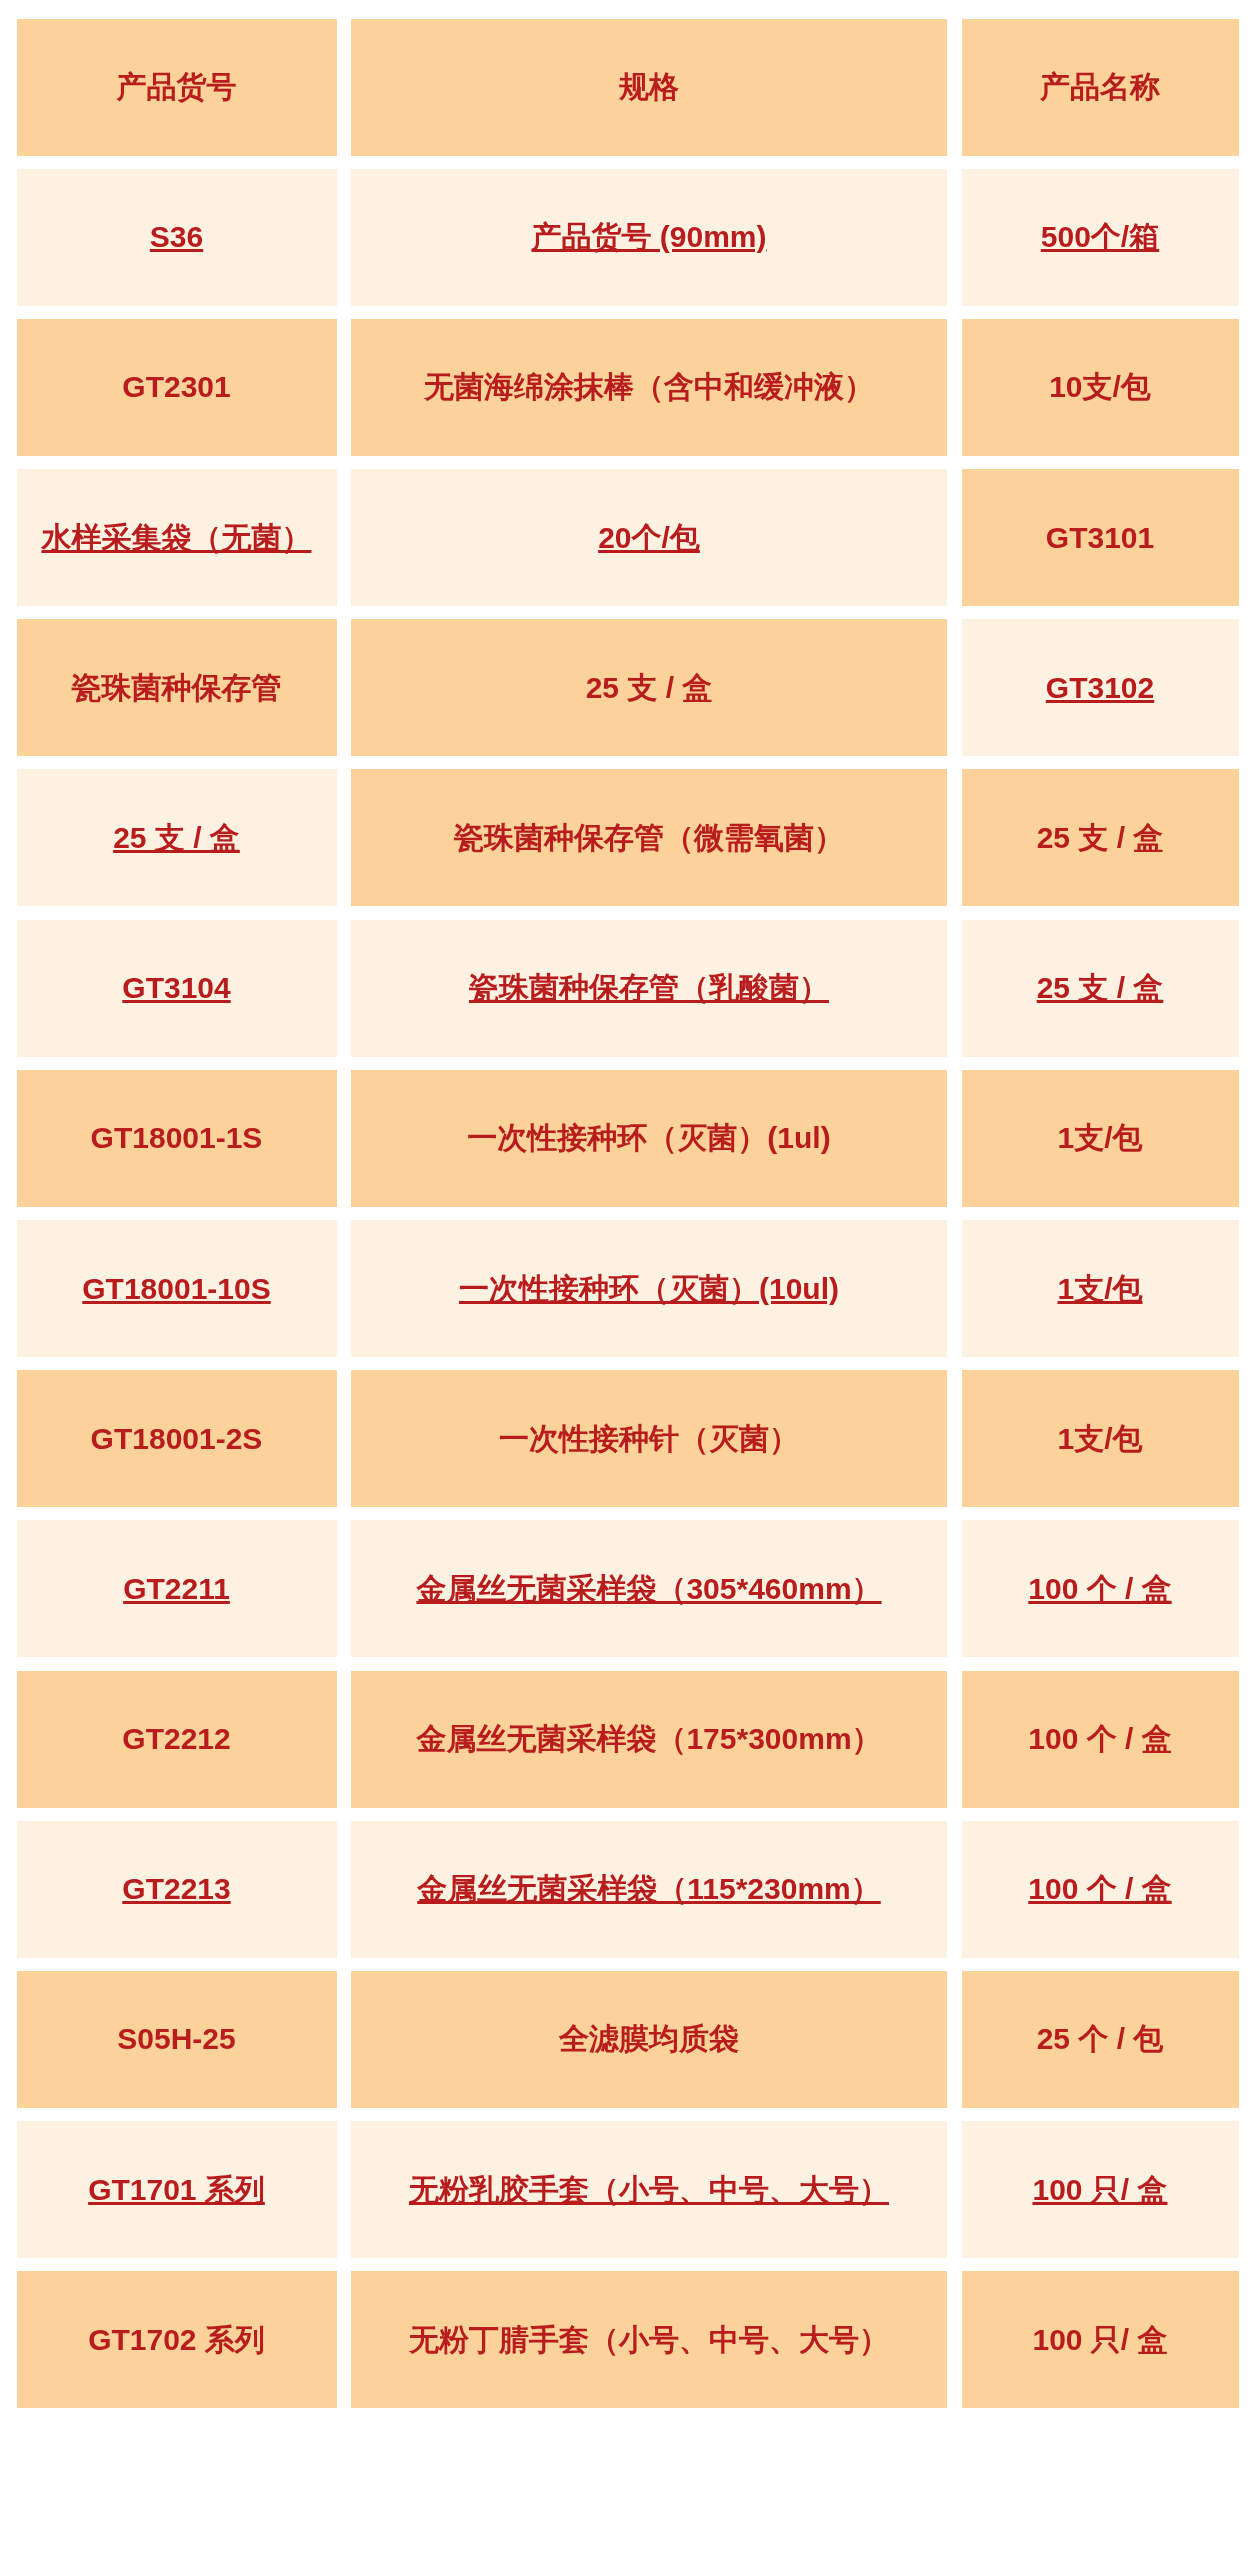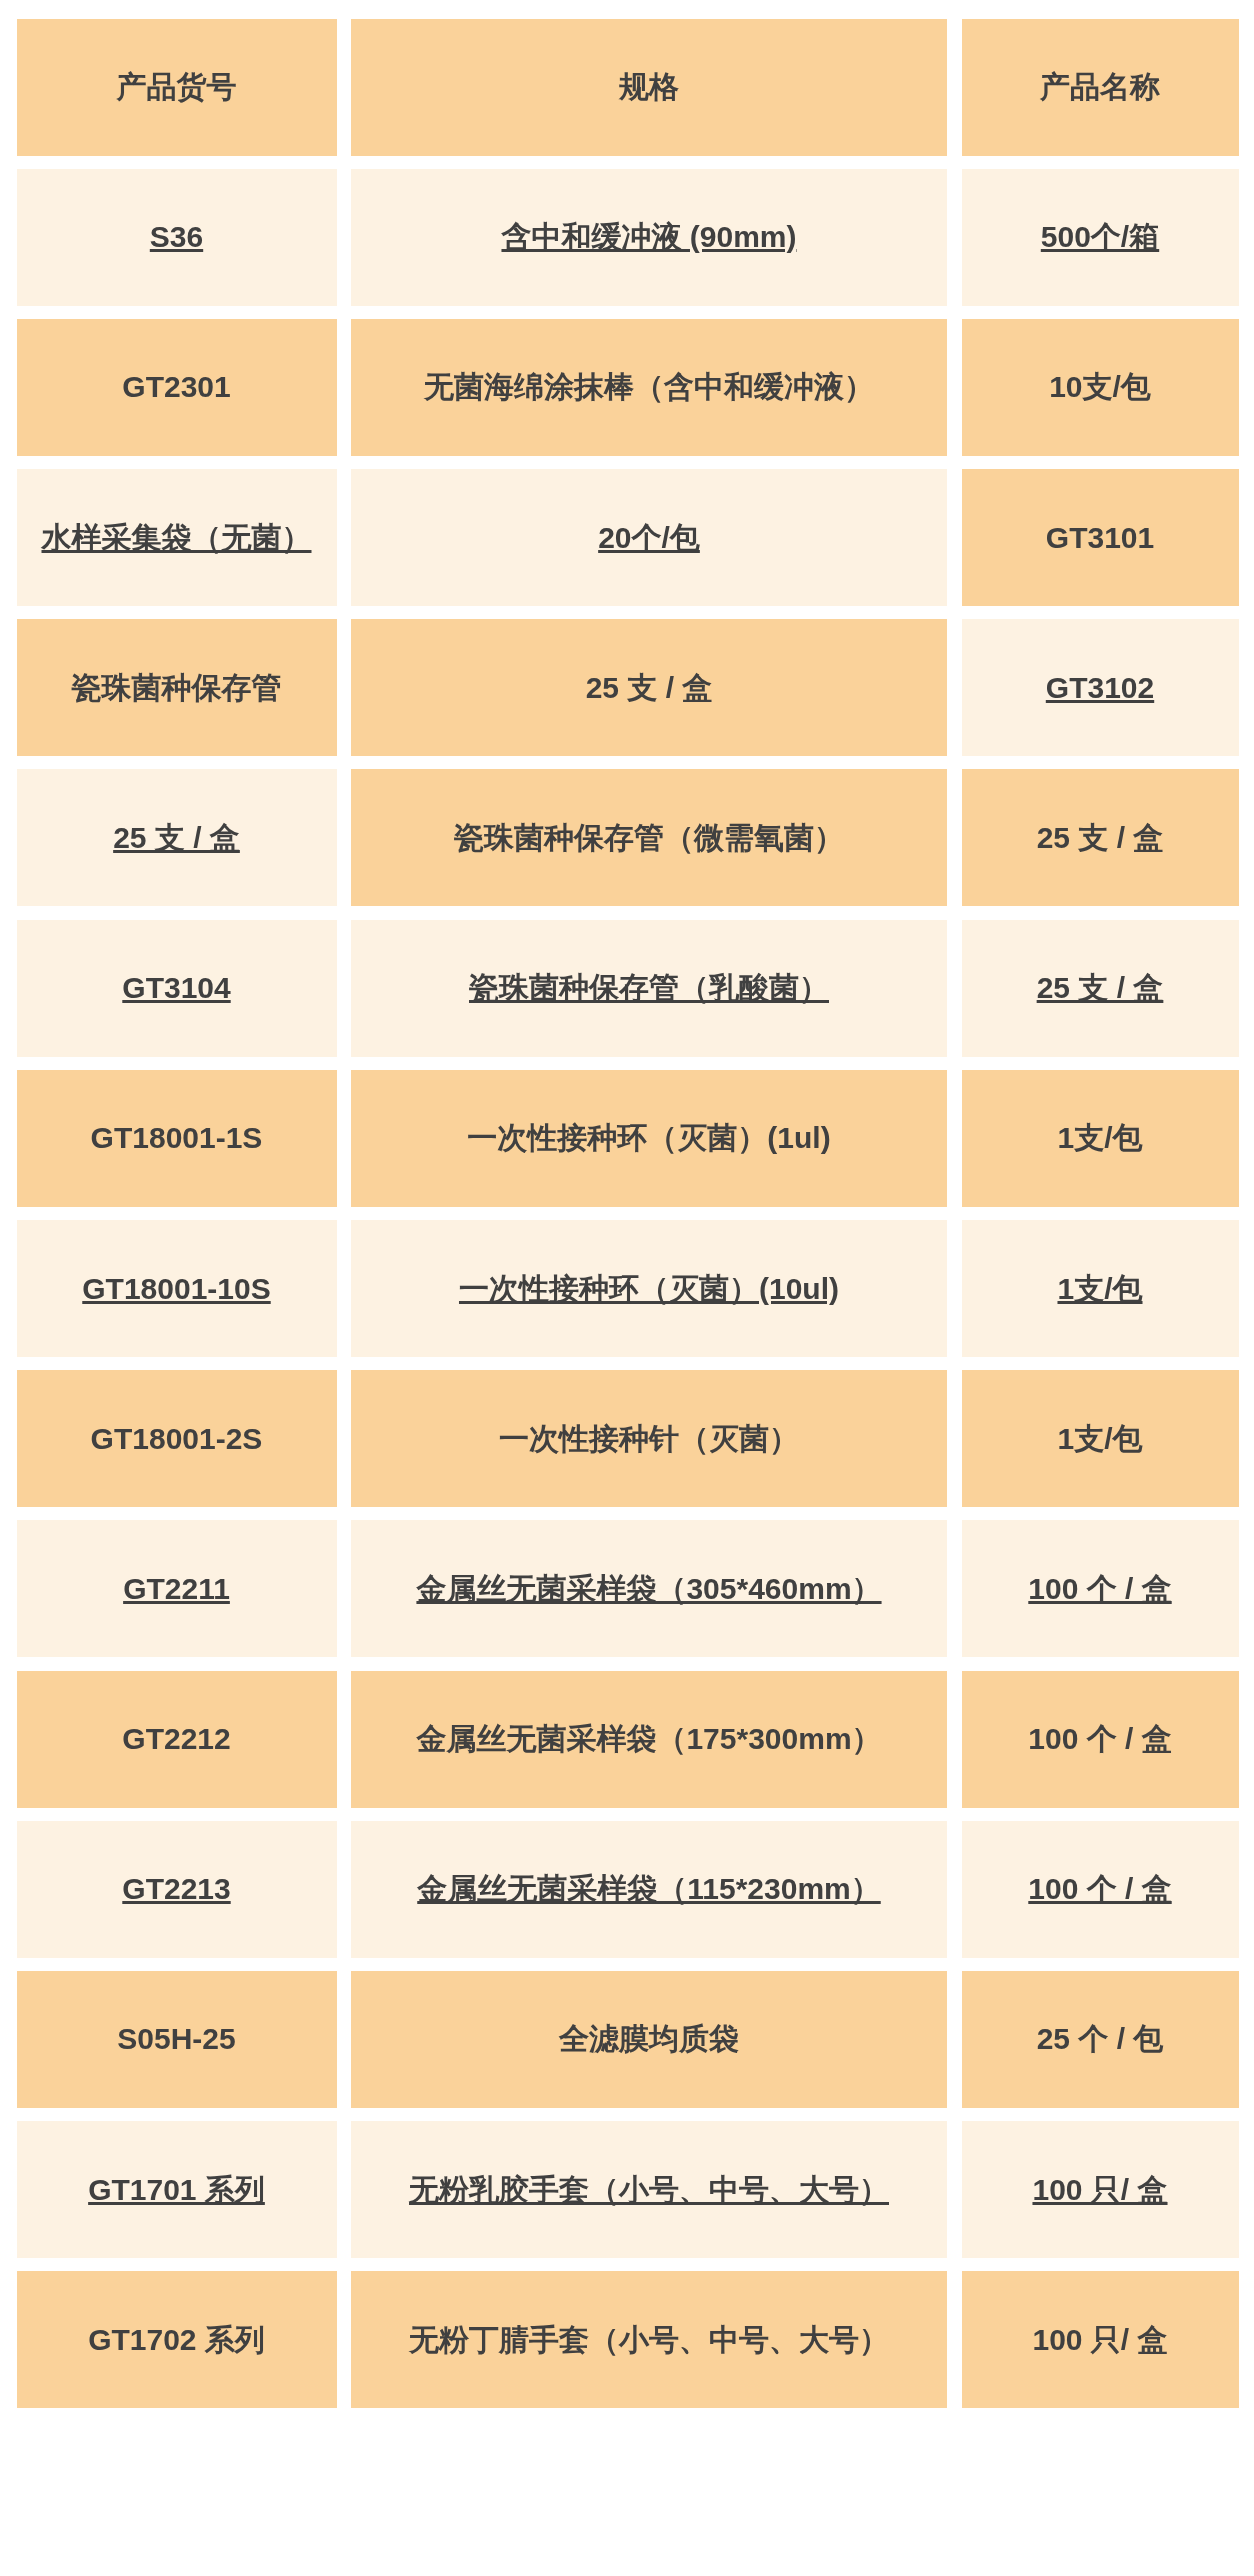--- a/index.html
+++ b/index.html
@@ -26,41 +26,41 @@
   }
 
   .cell {
     height: 137px;
     display: flex;
     align-items: center;
     justify-content: center;
     text-align: center;
     font-size: 30px;
     font-weight: 700;
-    color: #404040;
+    color: #b91c1c;
     line-height: 1.2;
     white-space: nowrap;
     overflow: hidden;
   }
 
   .cell.dark  { background: #FAD29A; }
   .cell.light { background: #FDF2E2; text-decoration: underline; }
 </style>
 </head>
 <body>
 
 <div class="page">
   <div class="table" id="table">
 
     <div class="cell dark">产品货号</div>
     <div class="cell dark">规格</div>
     <div class="cell dark">产品名称</div>
 
   <div class="cell light">S36</div>
-  <div class="cell light">含中和缓冲液 (90mm)</div>
+  <div class="cell light">产品货号 (90mm)</div>
   <div class="cell light">500个/箱</div>
 
   <div class="cell dark">GT2301</div>
   <div class="cell dark">无菌海绵涂抹棒（含中和缓冲液）</div>
   <div class="cell dark">10支/包</div>
 
   <div class="cell light">水样采集袋（无菌）</div>
   <div class="cell light">20个/包</div>
 
   <div class="cell dark">GT3101</div>

